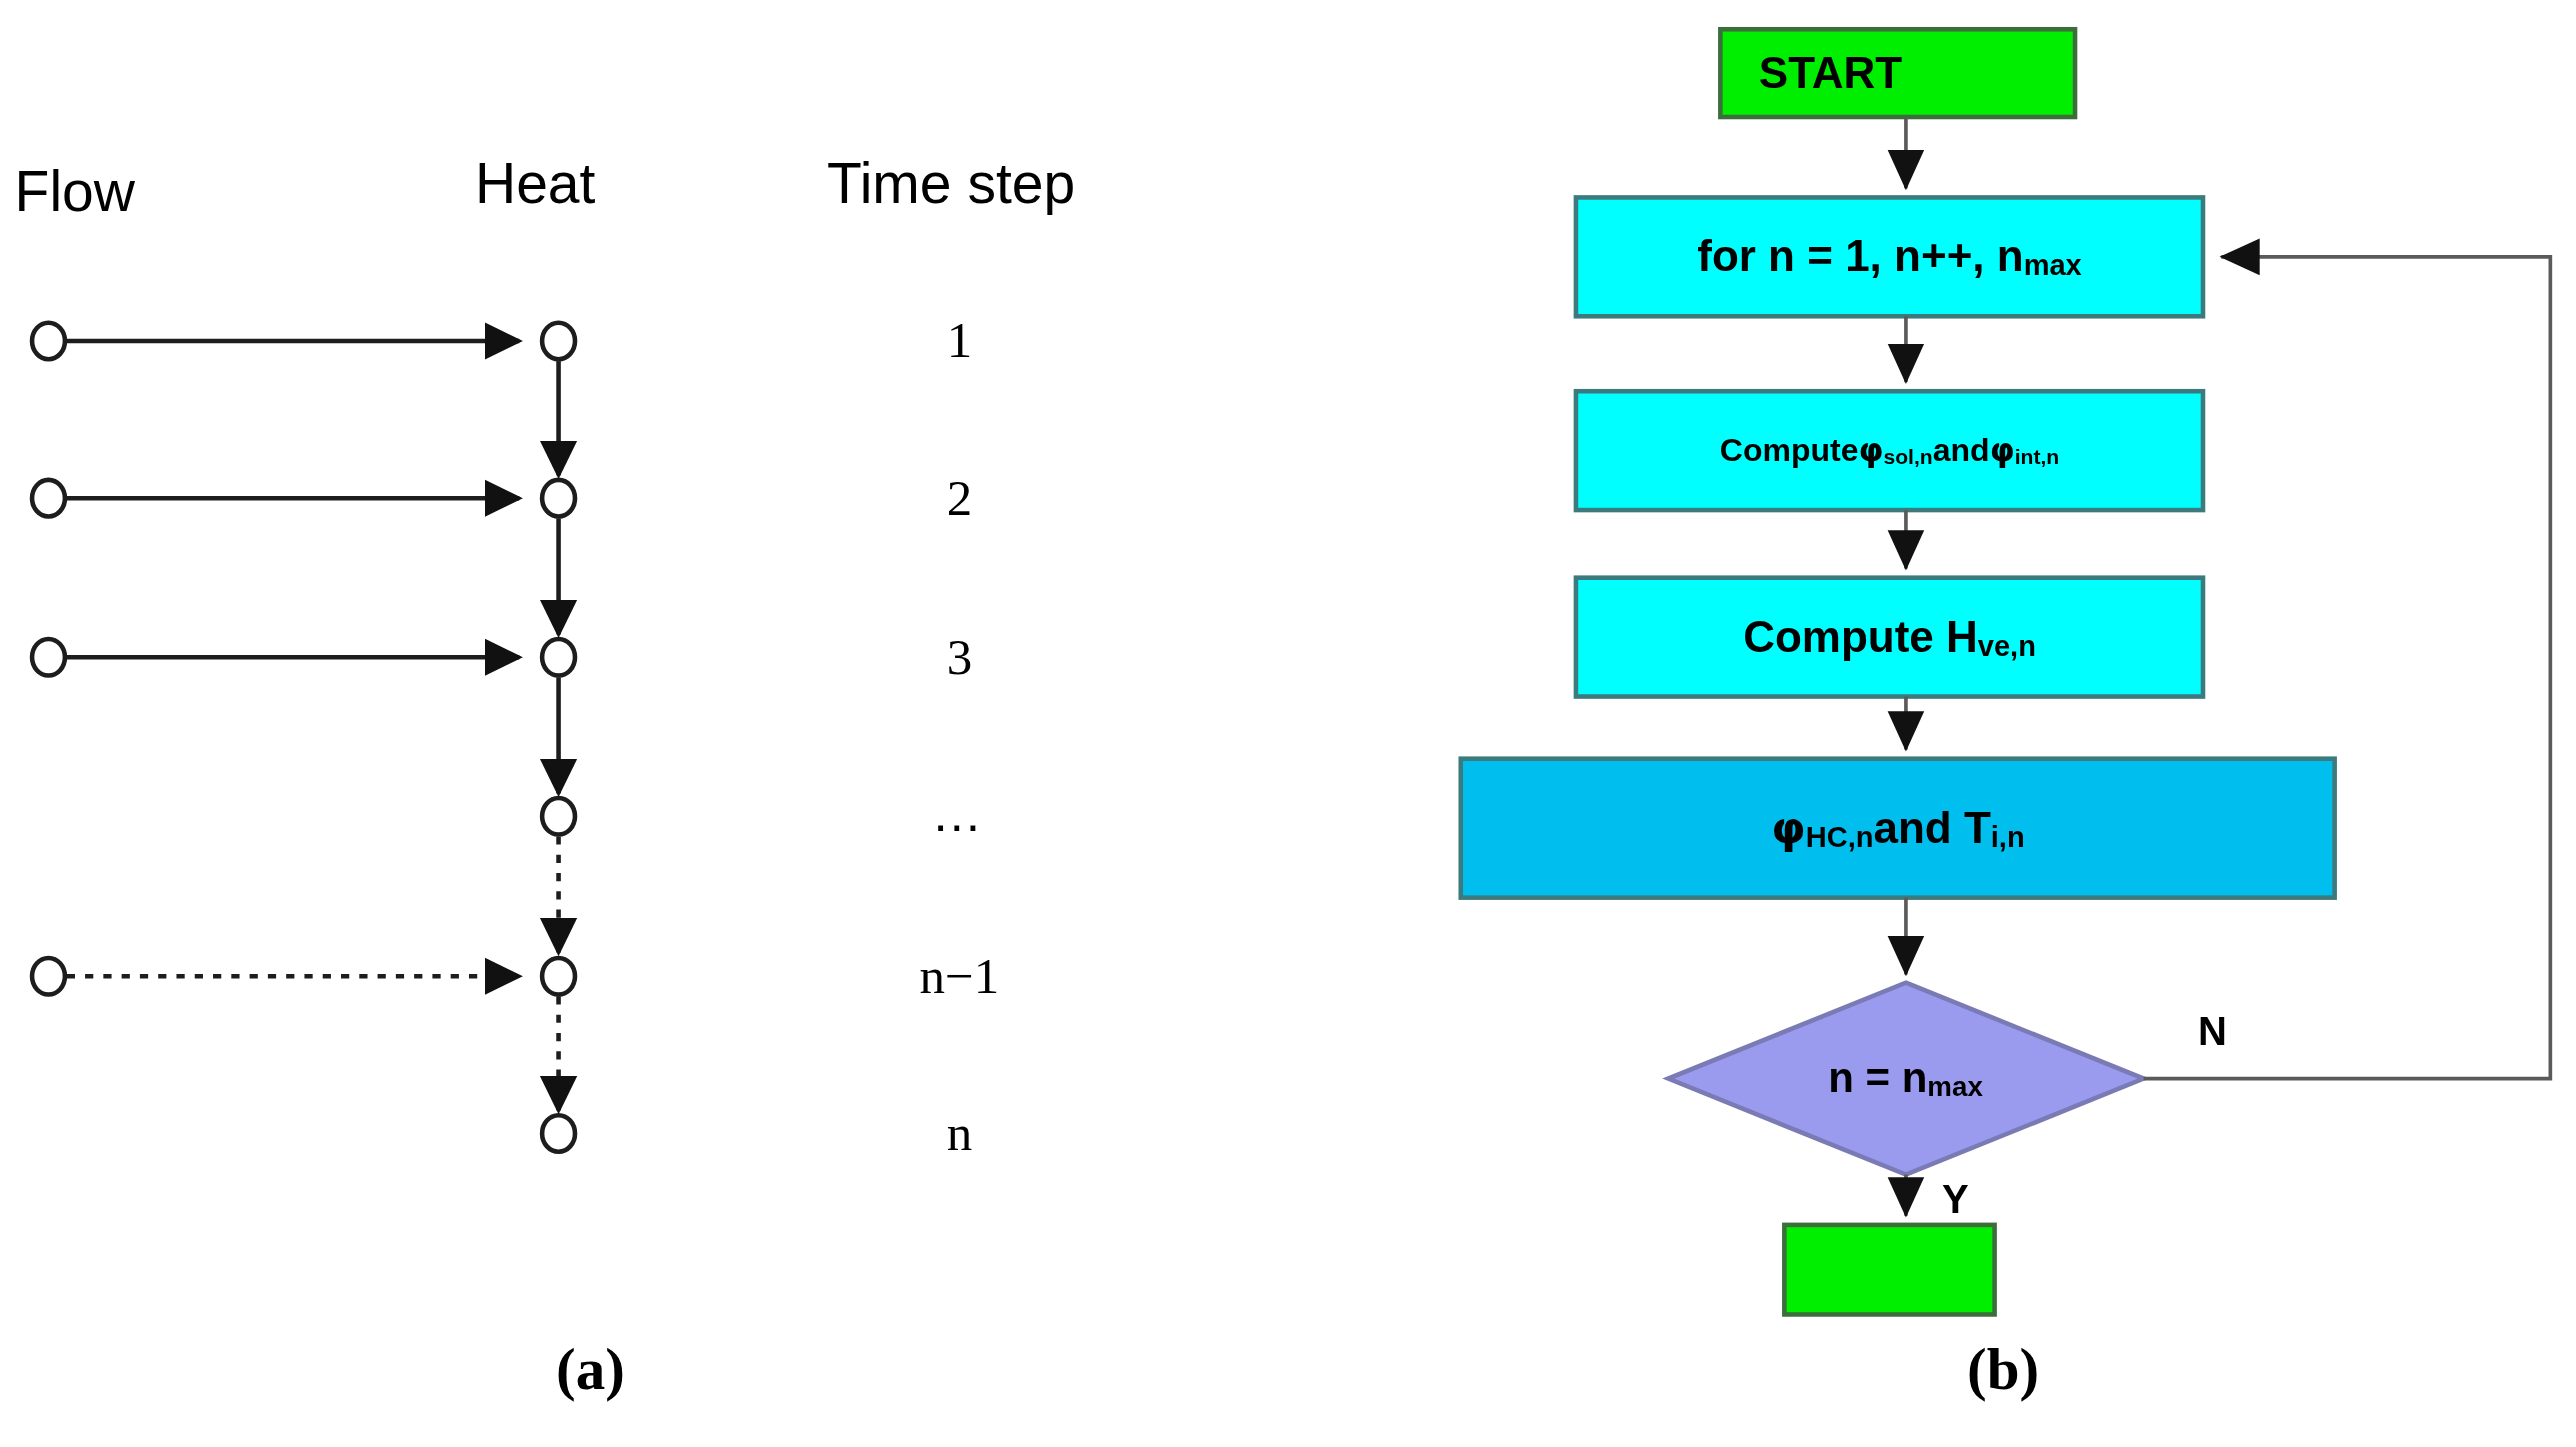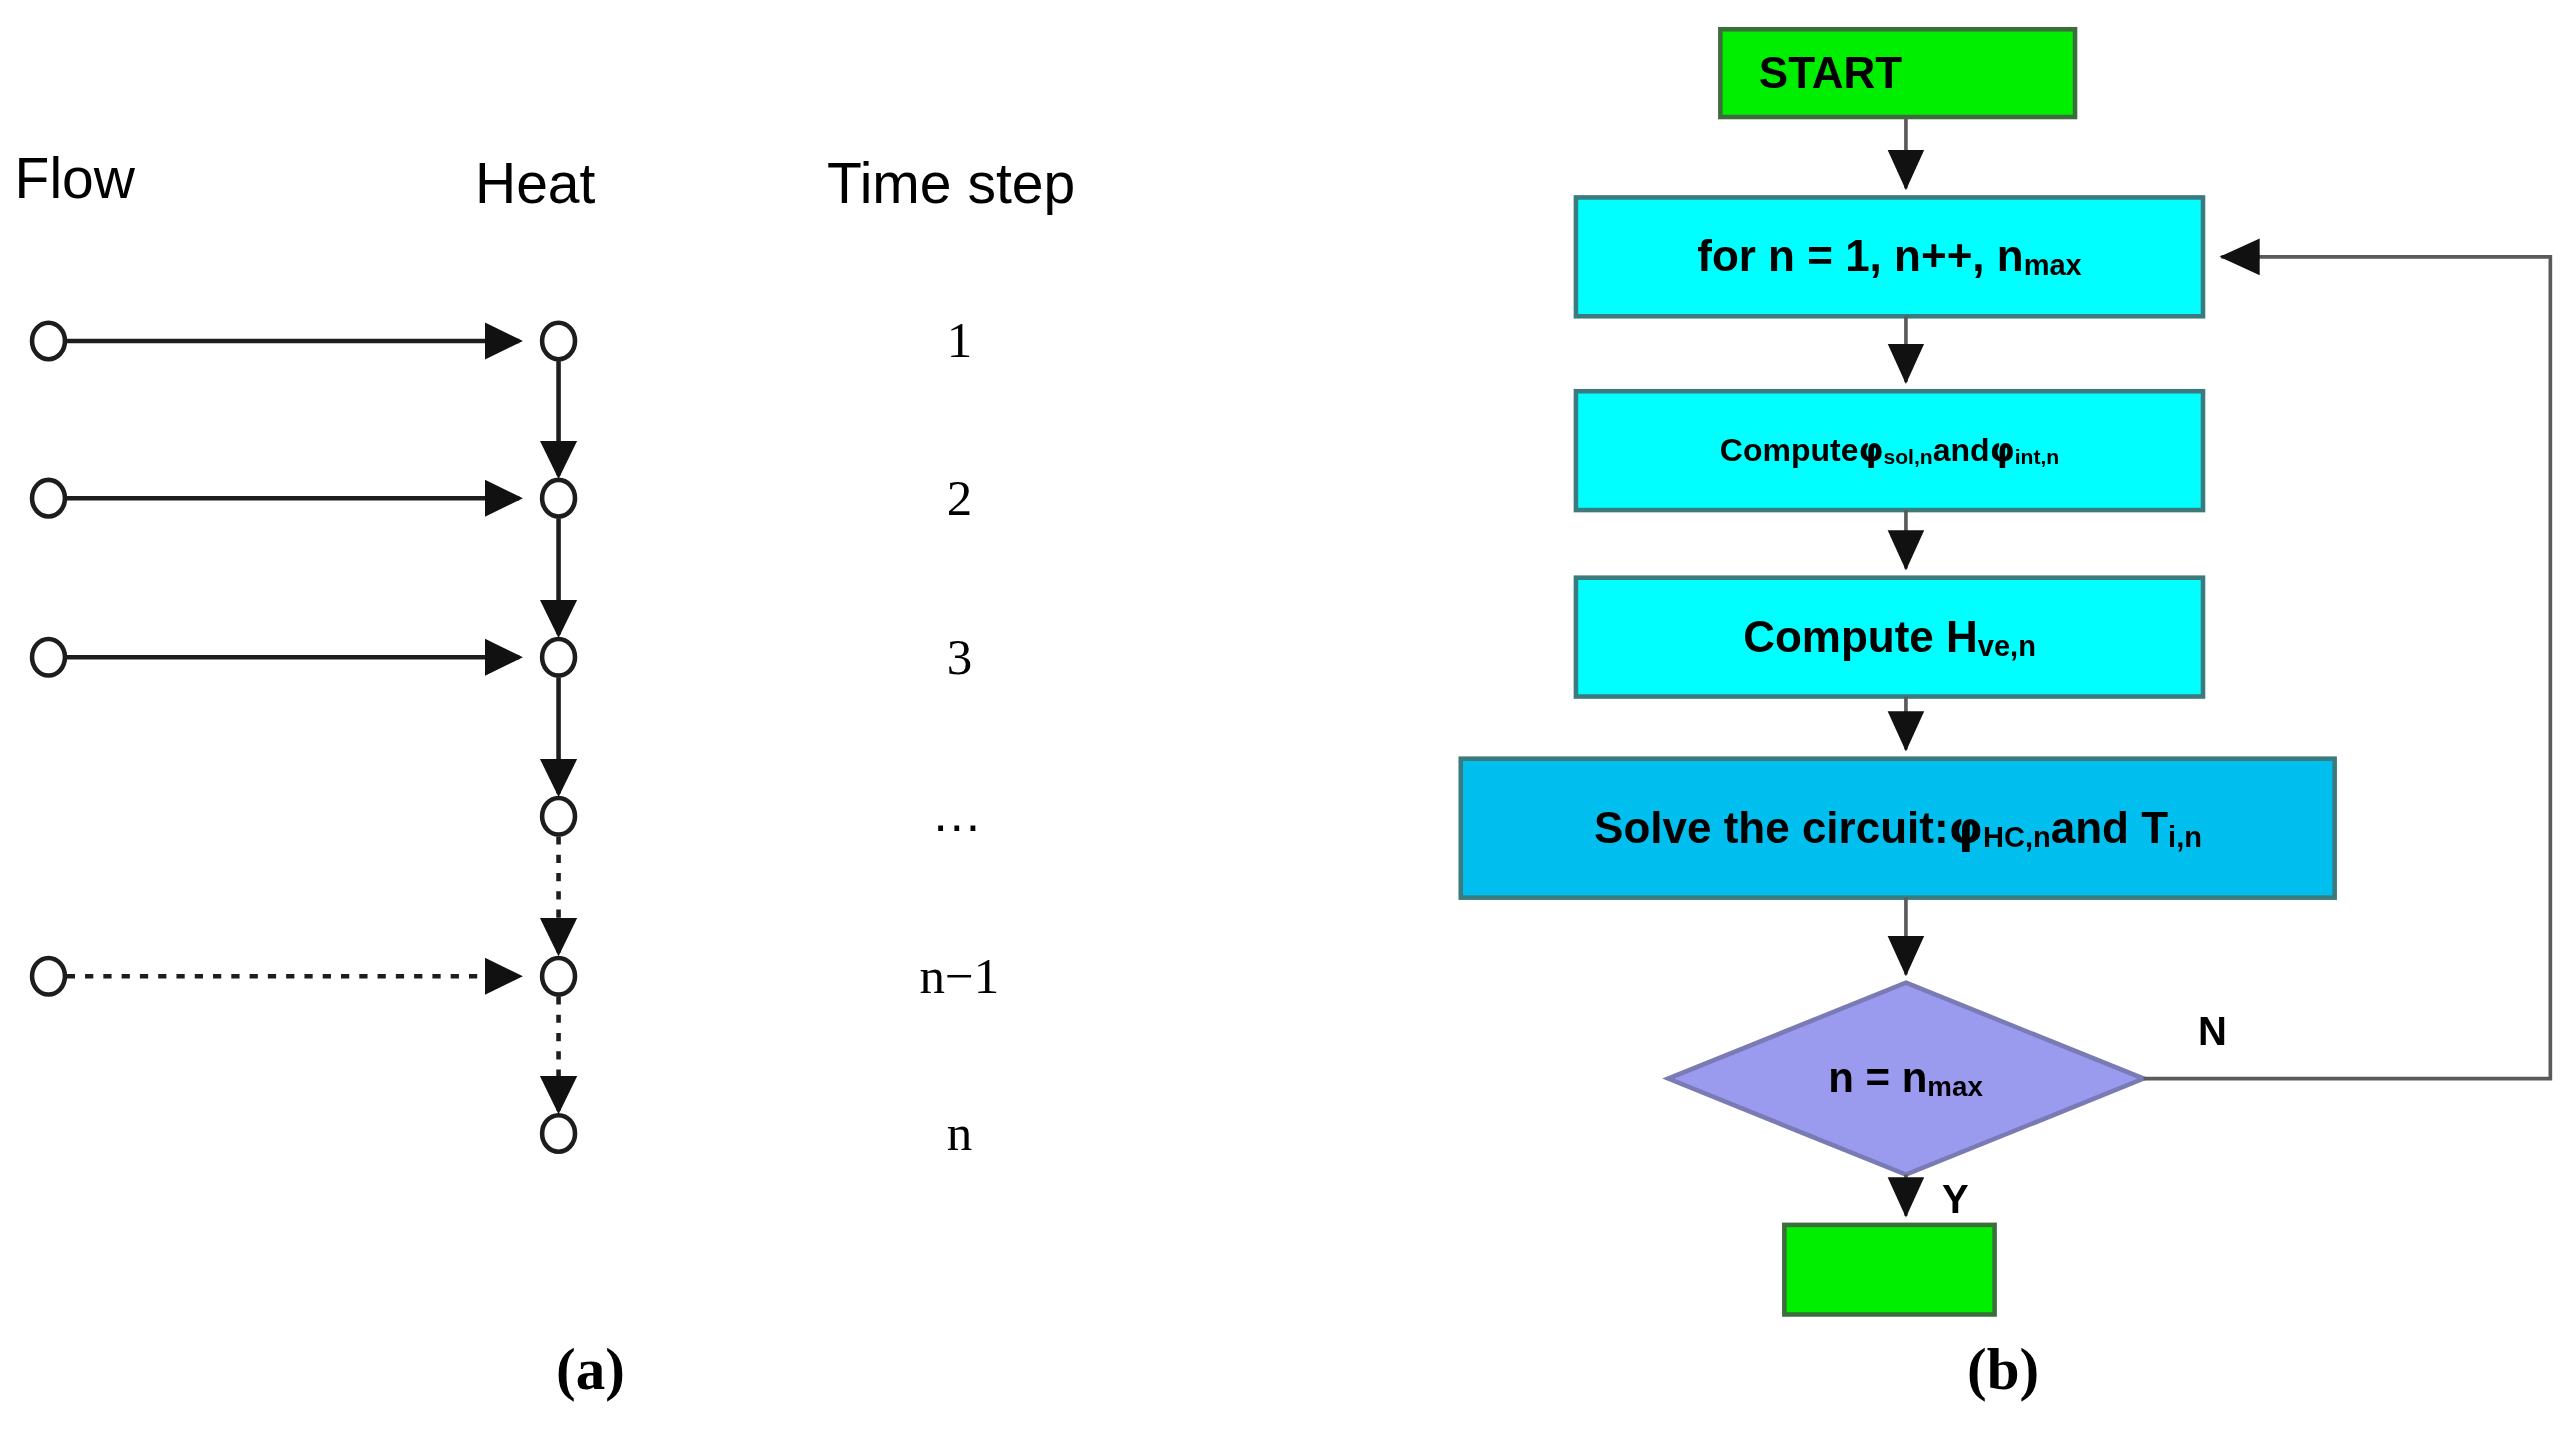--- a/index.html
+++ b/index.html
@@ -28,21 +28,21 @@
   
   .col-head {
     position: absolute;
     font-family: "Liberation Sans", sans-serif;
     font-size: 57px;
     font-weight: 400;
     color: #000000;
     white-space: nowrap;
     line-height: 1;
   }
-  #head-flow  { left: 14.6px;  top: 150px; }
+  #head-flow  { left: 14.6px;  top: 163px; }
   #head-heat  { left: 475px; top: 155px; }
   #head-time  { left: 827px; top: 155px; }
 
   
   .step-label {
     position: absolute;
     font-family: "Liberation Serif", serif;
     font-size: 51px;
     font-weight: 400;
     color: #000000;
@@ -198,21 +198,20 @@
       <span class="phi">φ</span>
       <span class="sub">int,n</span>
   </div>
 
   <div class="node-text" style="left:1576px; top:578px; width:627px; height:119px; font-size:44px;">
     <span>Compute H</span>
       <span class="sub">ve,n</span>
   </div>
 
   <div class="node-text" style="left:1461px; top:759px; width:874px; height:139px; font-size:44px;">
-    <span>Solve the circuit: </span>
       <span class="phi">φ</span>
       <span class="sub">HC,n</span>
       <span> and T</span>
       <span class="sub">i,n</span>
   </div>
 
   <div class="node-text" style="left:1668px; top:1033px; width:475px; height:91px; font-size:42px;">
     <span>n = n</span>
       <span class="sub">max</span>
   </div>

